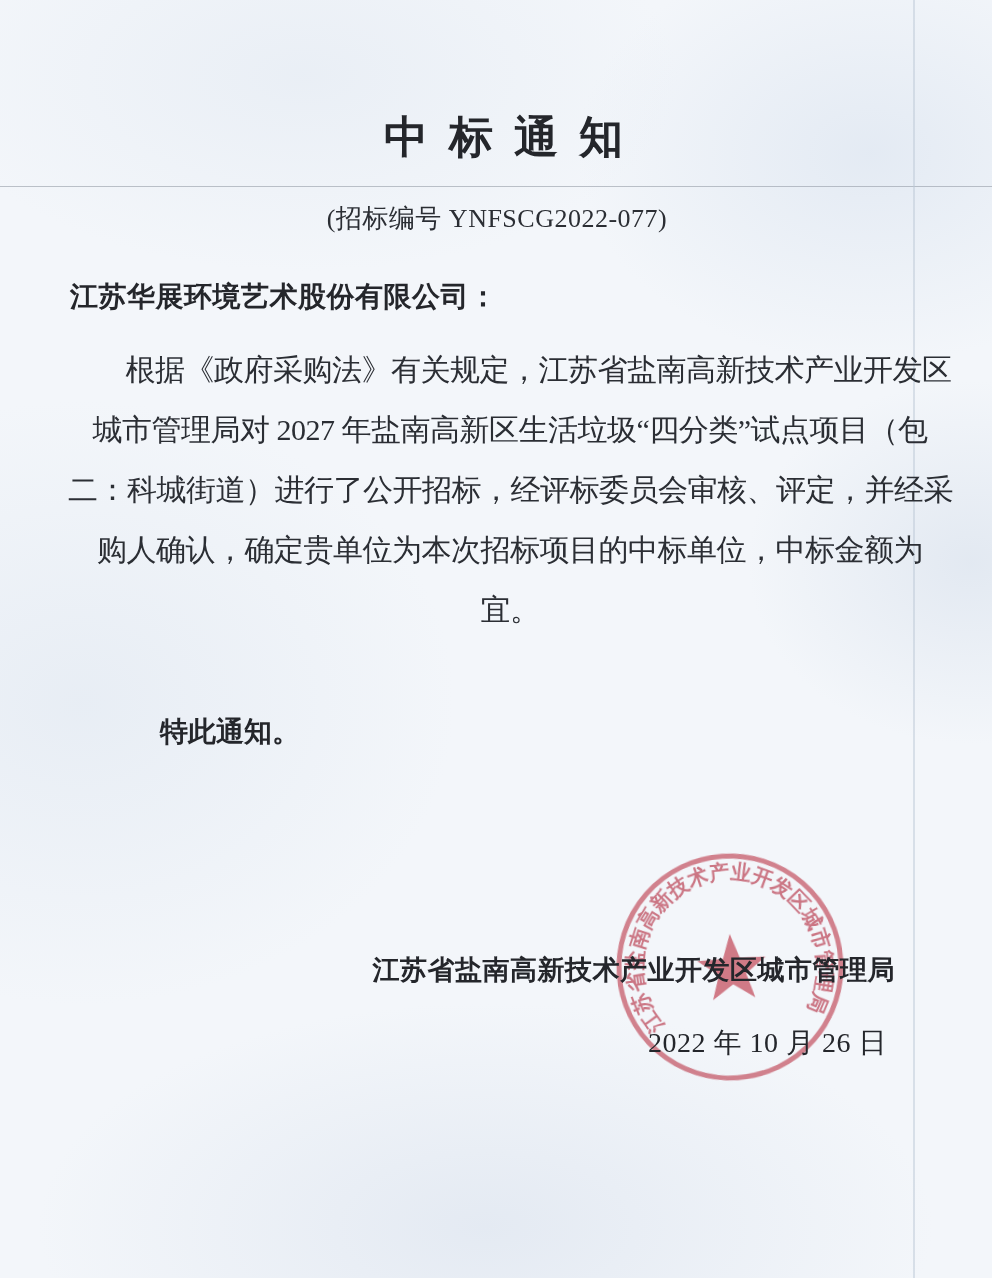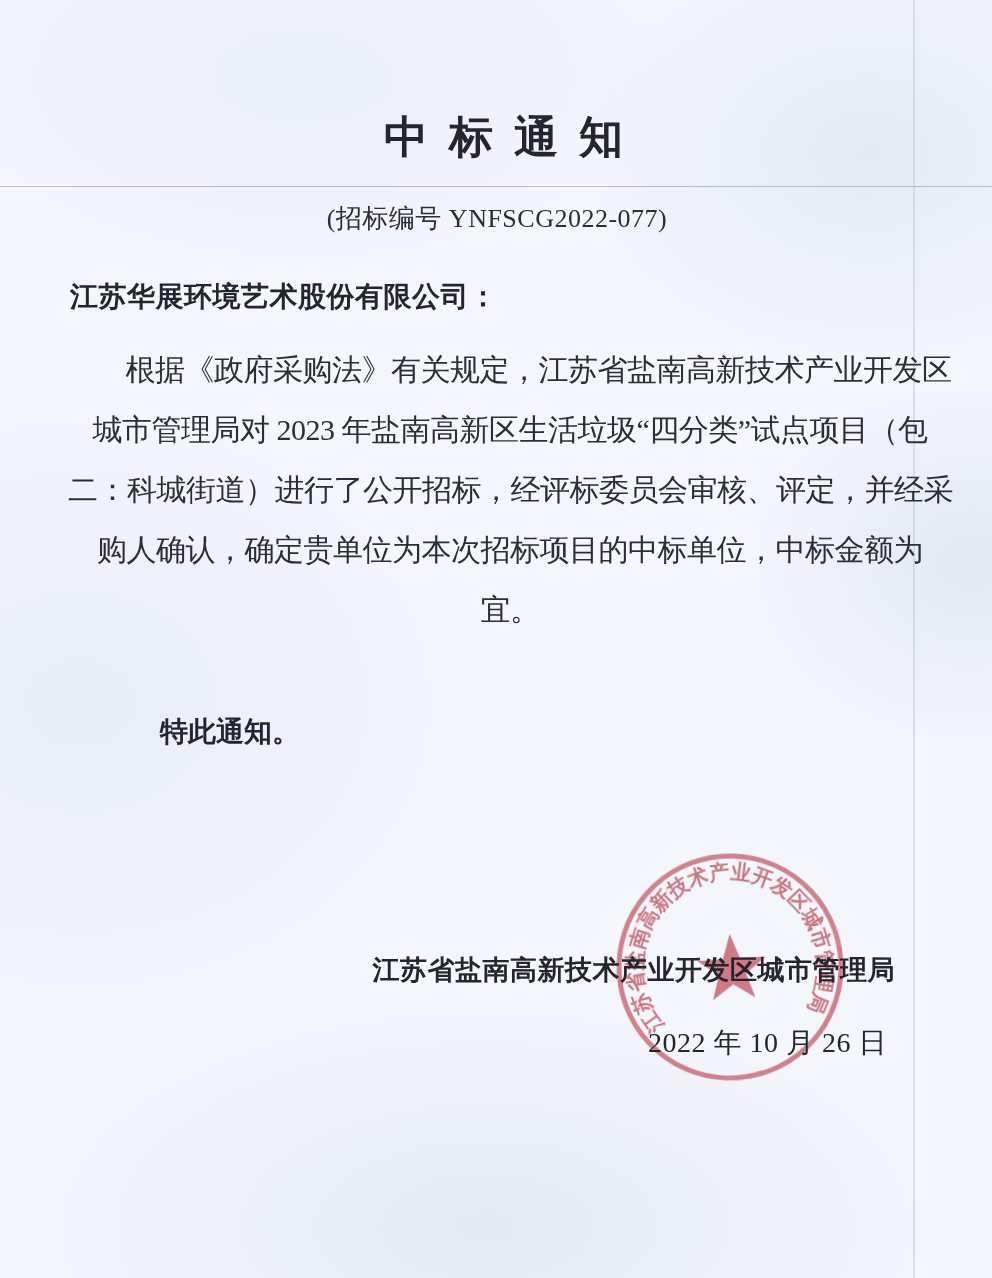--- a/index.html
+++ b/index.html
@@ -89,21 +89,21 @@
   <div class="artifact-vline"></div>
 
   <h1 class="title">中 标 通 知</h1>
 
   <div class="bid-number">(招标编号 YNFSCG2022-077)</div>
 
   <div class="addressee">江苏华展环境艺术股份有限公司：</div>
 
   <div class="body-block">
     <div class="body-line indent">根据《政府采购法》有关规定，江苏省盐南高新技术产业开发区</div>
-    <div class="body-line">城市管理局对 2023 年盐南高新区生活垃圾“四分类”试点项目（包</div>
+    <div class="body-line">城市管理局对 2027 年盐南高新区生活垃圾“四分类”试点项目（包</div>
     <div class="body-line">二：科城街道）进行了公开招标，经评标委员会审核、评定，并经采</div>
     <div class="body-line">购人确认，确定贵单位为本次招标项目的中标单位，中标金额为</div>
     <div class="body-line">宜。</div>
   </div>
 
   <div class="closing">特此通知。</div>
 
   <div class="stamp">
     <svg viewBox="0 0 250 250">
       <defs>

